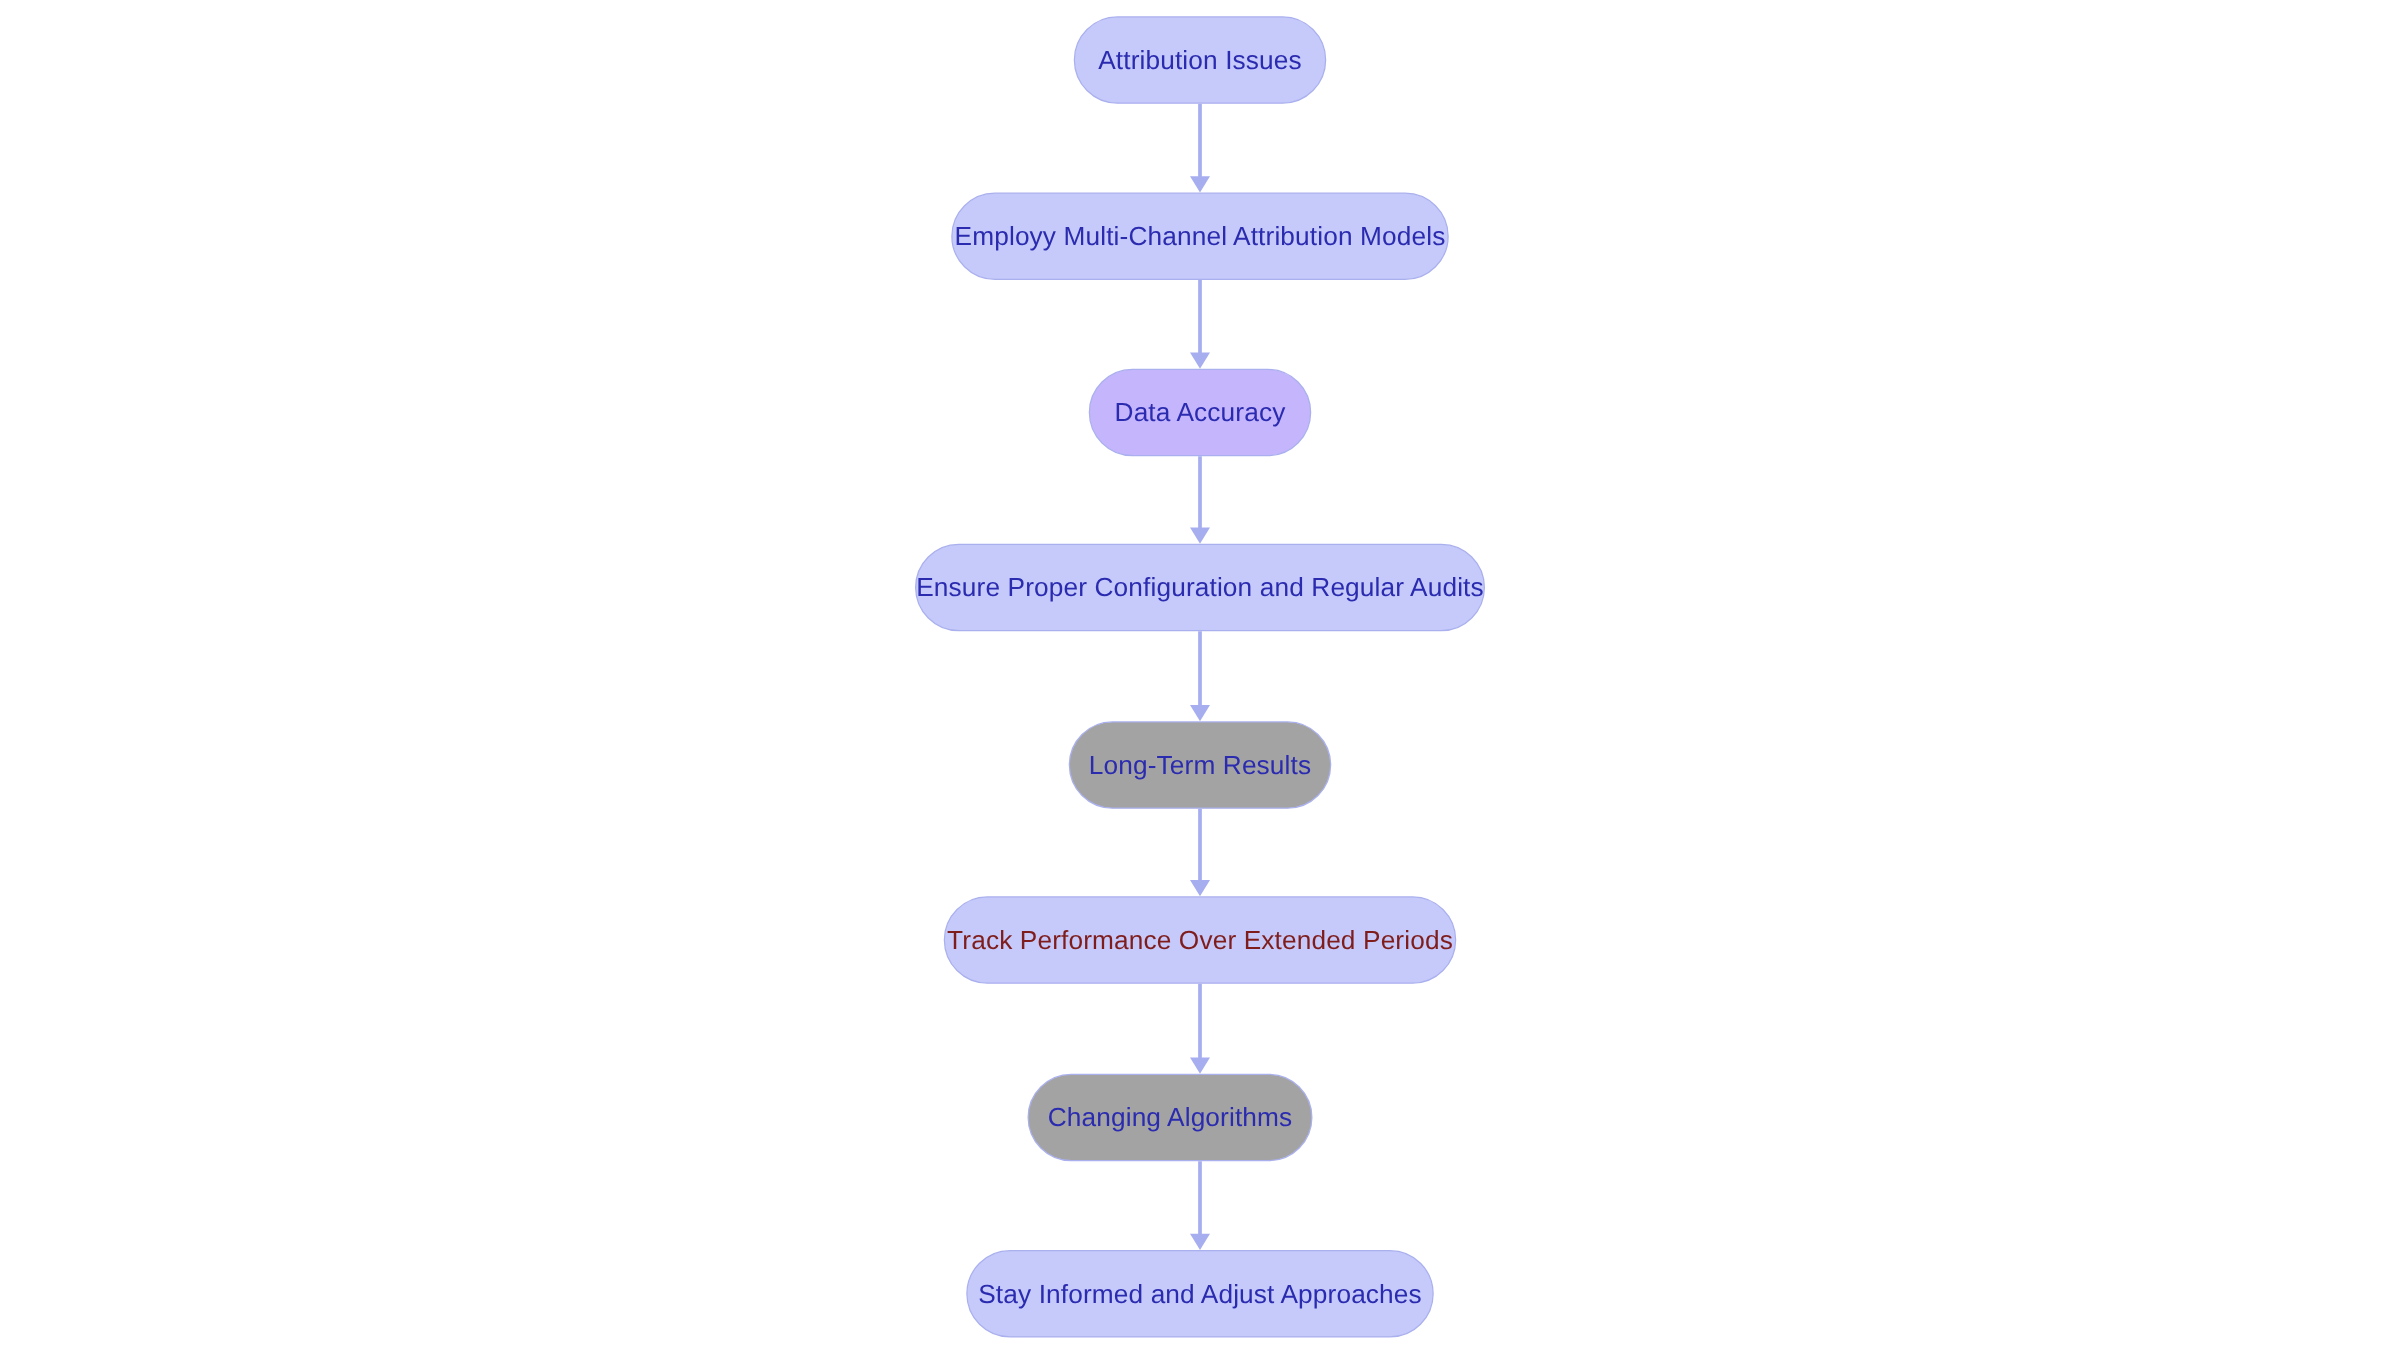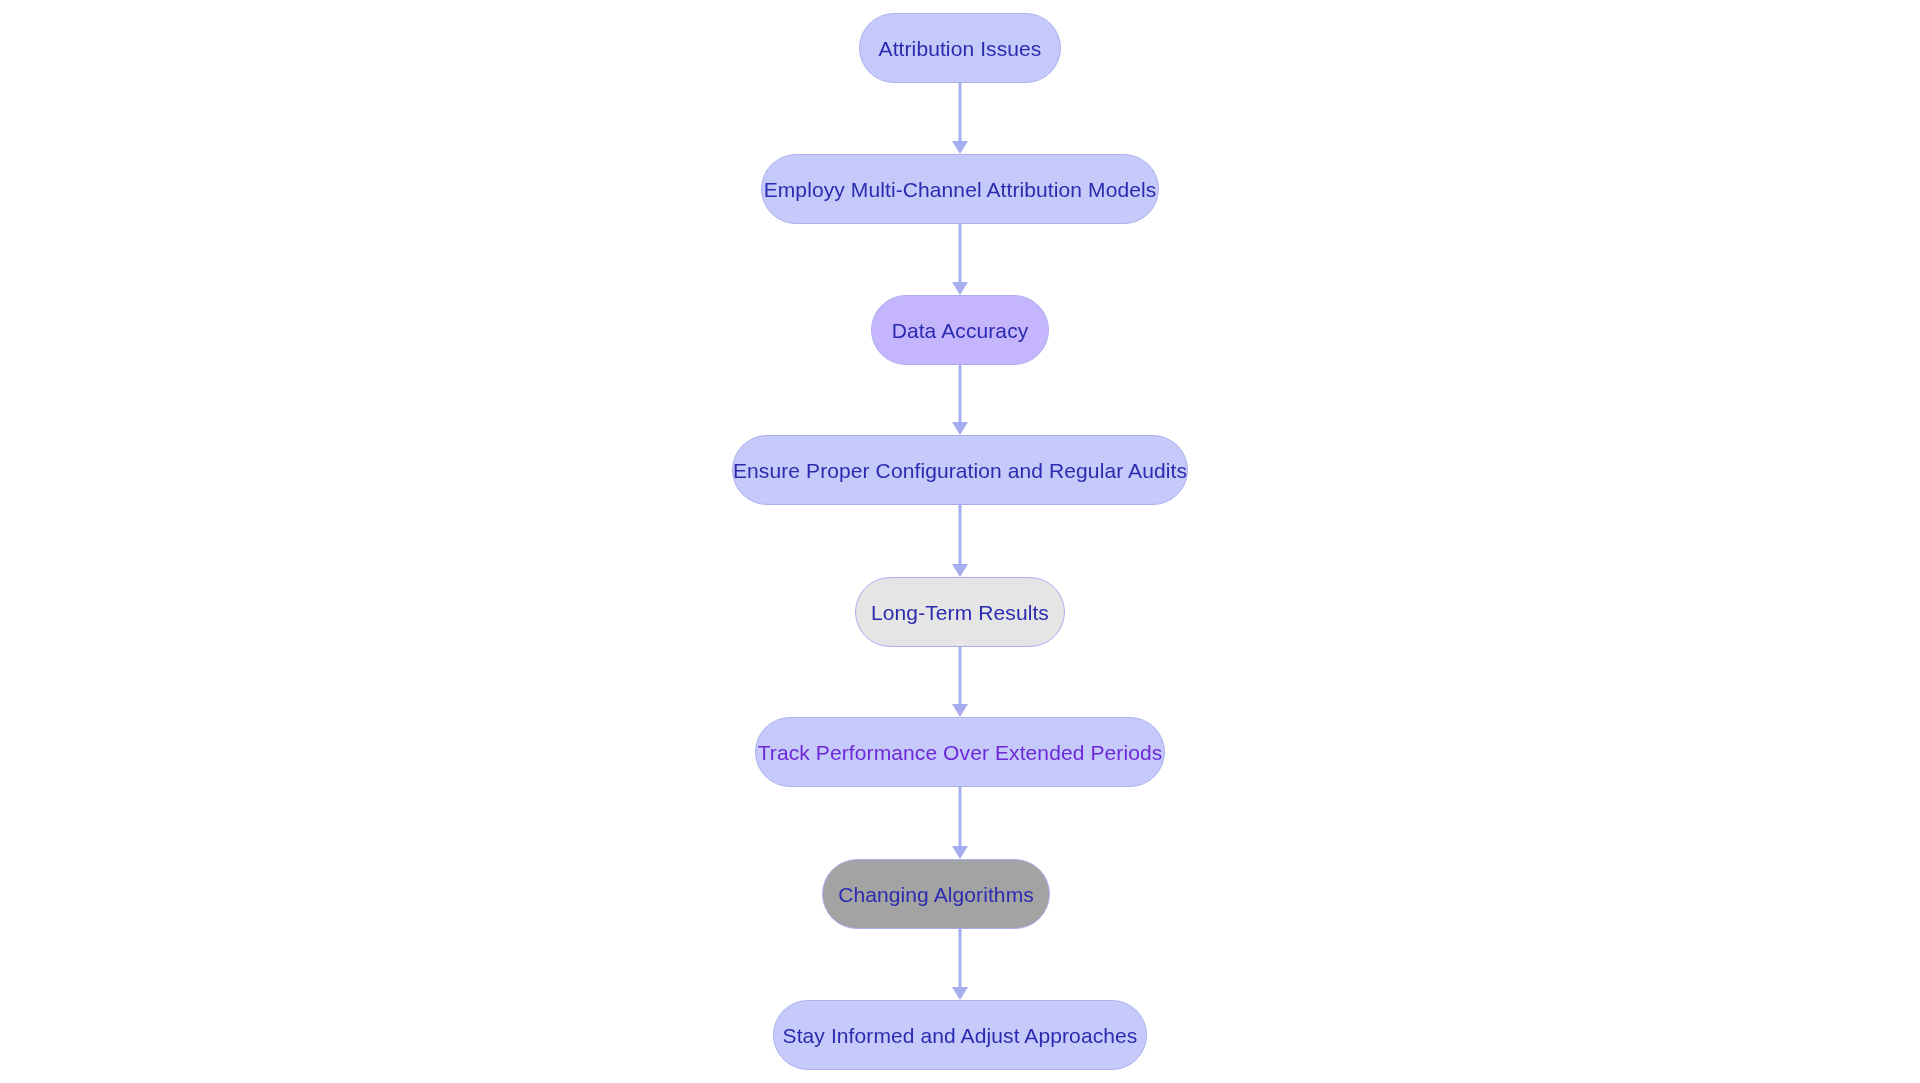--- a/index.html
+++ b/index.html
@@ -95,25 +95,25 @@
       </div>
       <div class="flow-node" style="left: 960px; top: 189px; width: 398px; background: rgb(197, 202, 250); border-color: rgb(170, 176, 238);">
         <span class="node-label" style="color: rgb(43, 43, 176);">Employy Multi-Channel Attribution Models</span>
       </div>
       <div class="flow-node" style="left: 960px; top: 330px; width: 178px; background: #c4b5fd; border-color: rgb(170, 176, 238);">
         <span class="node-label" style="color: rgb(43, 43, 176);">Data Accuracy</span>
       </div>
       <div class="flow-node" style="left: 960px; top: 470px; width: 456px; background: rgb(197, 202, 250); border-color: rgb(170, 176, 238);">
         <span class="node-label" style="color: rgb(43, 43, 176);">Ensure Proper Configuration and Regular Audits</span>
       </div>
-      <div class="flow-node" style="left: 960px; top: 612px; width: 210px; background: #e5e5e5; border-color: rgb(170, 176, 238);">
+      <div class="flow-node" style="left: 960px; top: 612px; width: 210px; background: #a3a3a3; border-color: rgb(170, 176, 238);">
         <span class="node-label" style="color: rgb(43, 43, 176);">Long-Term Results</span>
       </div>
       <div class="flow-node" style="left: 960px; top: 752px; width: 410px; background: rgb(197, 202, 250); border-color: rgb(170, 176, 238);">
-        <span class="node-label" style="color: #6d28d9;">Track Performance Over Extended Periods</span>
+        <span class="node-label" style="color: #7f1d1d;">Track Performance Over Extended Periods</span>
       </div>
       <div class="flow-node" style="left: 936px; top: 894px; width: 228px; background: #a3a3a3; border-color: rgb(170, 176, 238); text-align: center;">
         <span class="node-label" style="color: rgb(43, 43, 176);">Changing Algorithms</span>
       </div>
       <div class="flow-node" style="left: 960px; top: 1035px; width: 374px; background: rgb(197, 202, 250); border-color: rgb(170, 176, 238);">
         <span class="node-label" style="color: rgb(43, 43, 176);">Stay Informed and Adjust Approaches</span>
       </div>
     </div>
 
 </div>

